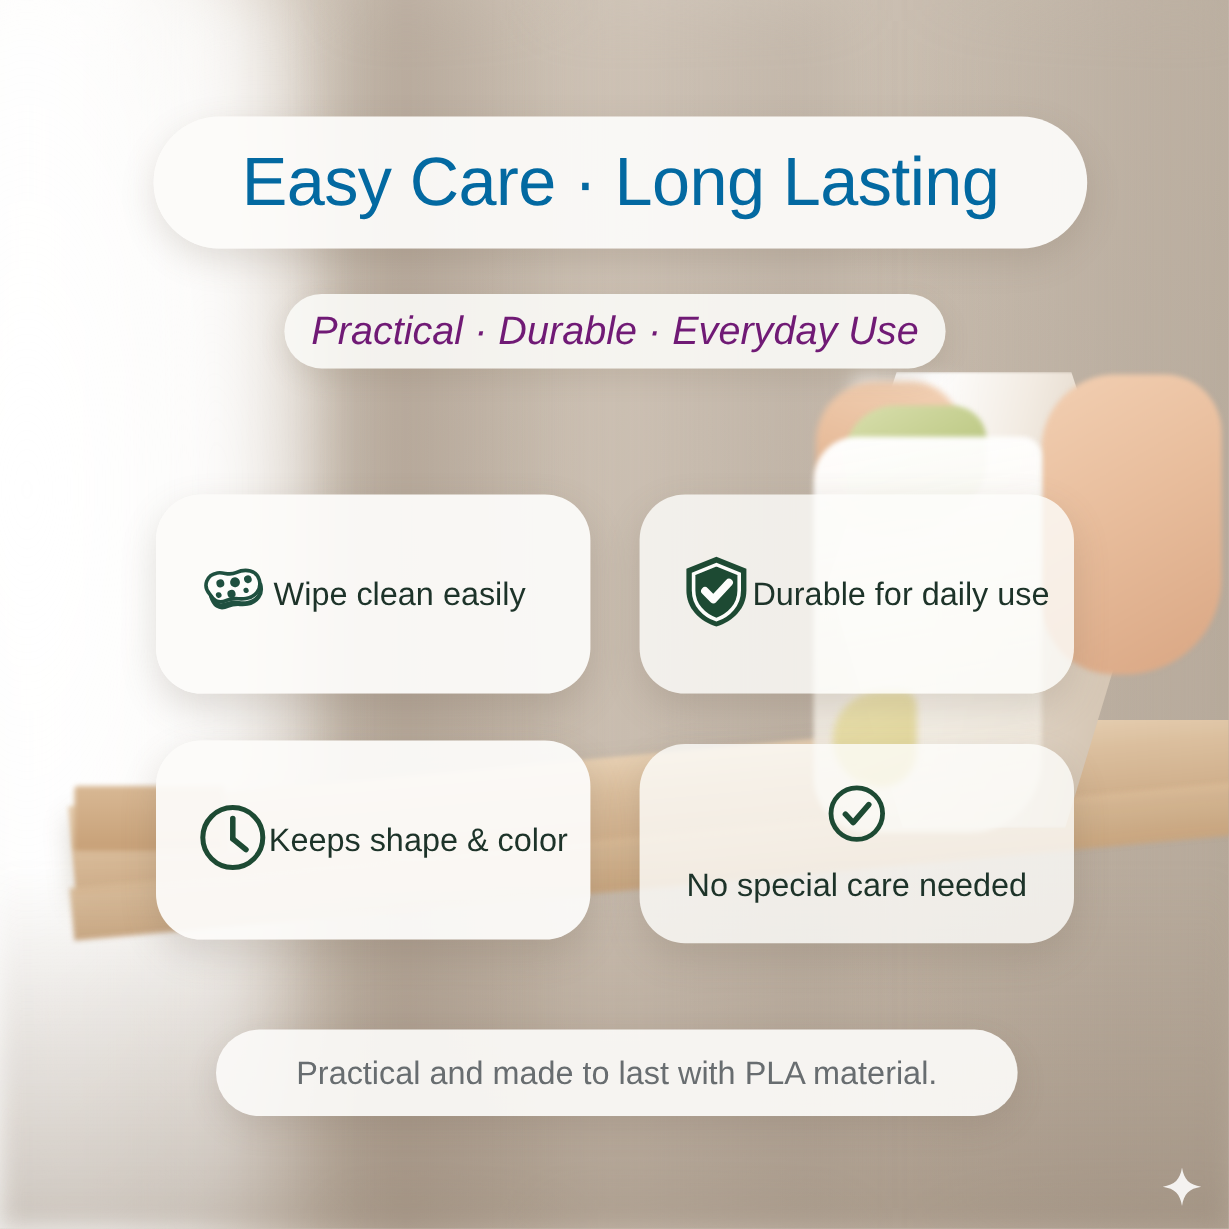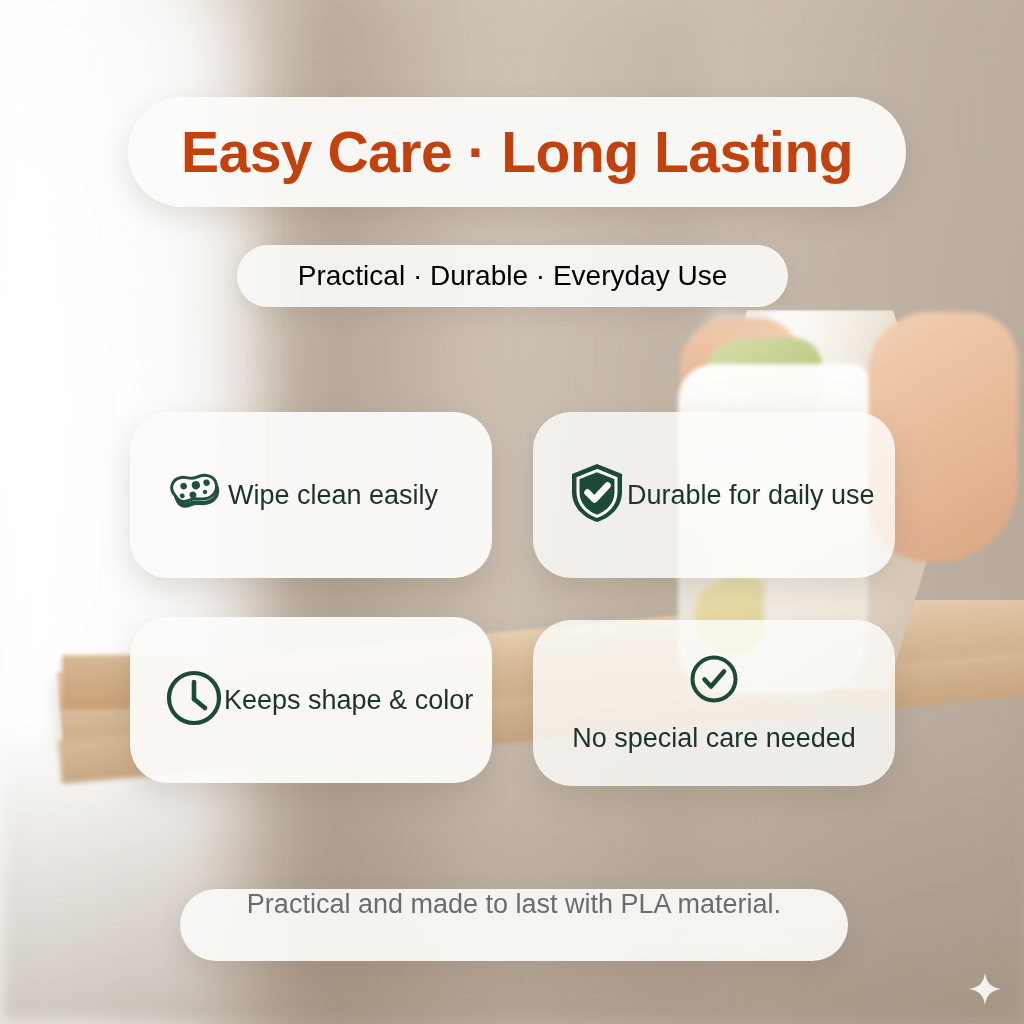--- a/index.html
+++ b/index.html
@@ -119,32 +119,32 @@
   .layer { position:absolute; inset:0; }
 
   .pill-title {
     position:absolute; left:128px; top:97px; width:778px; height:110px;
     background:rgba(252,251,249,0.94);
     border-radius:55px;
     display:flex; align-items:center; justify-content:center;
     box-shadow:0 10px 28px rgba(110,96,80,0.18);
   }
   .pill-title .t {
-    font-size:57px; font-weight:700; letter-spacing:-0.5px;
-    color:#c2410c; white-space:nowrap;
+    font-size:57px; font-weight:400; letter-spacing:-0.5px;
+    color:#0369a1; white-space:nowrap;
   }
 
   .pill-sub {
     position:absolute; left:237px; top:245px; width:551px; height:62px;
     background:rgba(250,249,246,0.90);
     border-radius:31px;
     display:flex; align-items:center; justify-content:center;
     box-shadow:0 8px 22px rgba(110,96,80,0.14);
   }
-  .pill-sub .t { font-size:28px; color:#000000; white-space:nowrap; }
+  .pill-sub .t { font-size:33px; color:#701a75; white-space:nowrap;font-style:italic; }
 
   .card {
     position:absolute; width:362px; height:166px;
     border-radius:38px;
     box-shadow:0 12px 30px rgba(110,96,80,0.20);
   }
   .card.solid    { background:rgba(252,251,249,0.95); }
   .card.glassy   { background:rgba(253,252,250,0.80); }
 
   .card .row {
@@ -163,23 +163,22 @@
 
   #card-wipe     { left:130px; top:412px; }
   #card-durable  { left:533px; top:412px; }
   #card-shape    { left:130px; top:617px; }
   #card-nocare   { left:533px; top:620px; }
 
   .pill-footer {
     position:absolute; left:180px; top:858px; width:668px; height:72px;
     background:rgba(251,250,247,0.93);
     border-radius:36px;
-    display:flex; align-items:flex-start; justify-content:center;
+    display:flex; align-items:center; justify-content:center;
     box-shadow:0 10px 26px rgba(110,96,80,0.16);
-    margin-top:31px;
   }
   .pill-footer .t { font-size:27px; color:#686d70; white-space:nowrap; }
 
   .sparkle { position:absolute; left:968px; top:972px; width:34px; height:34px; opacity:.92; }
 </style>
 </head>
 <body>
 
 <div class="photo-bg">
   <div class="bg-wall"></div>

